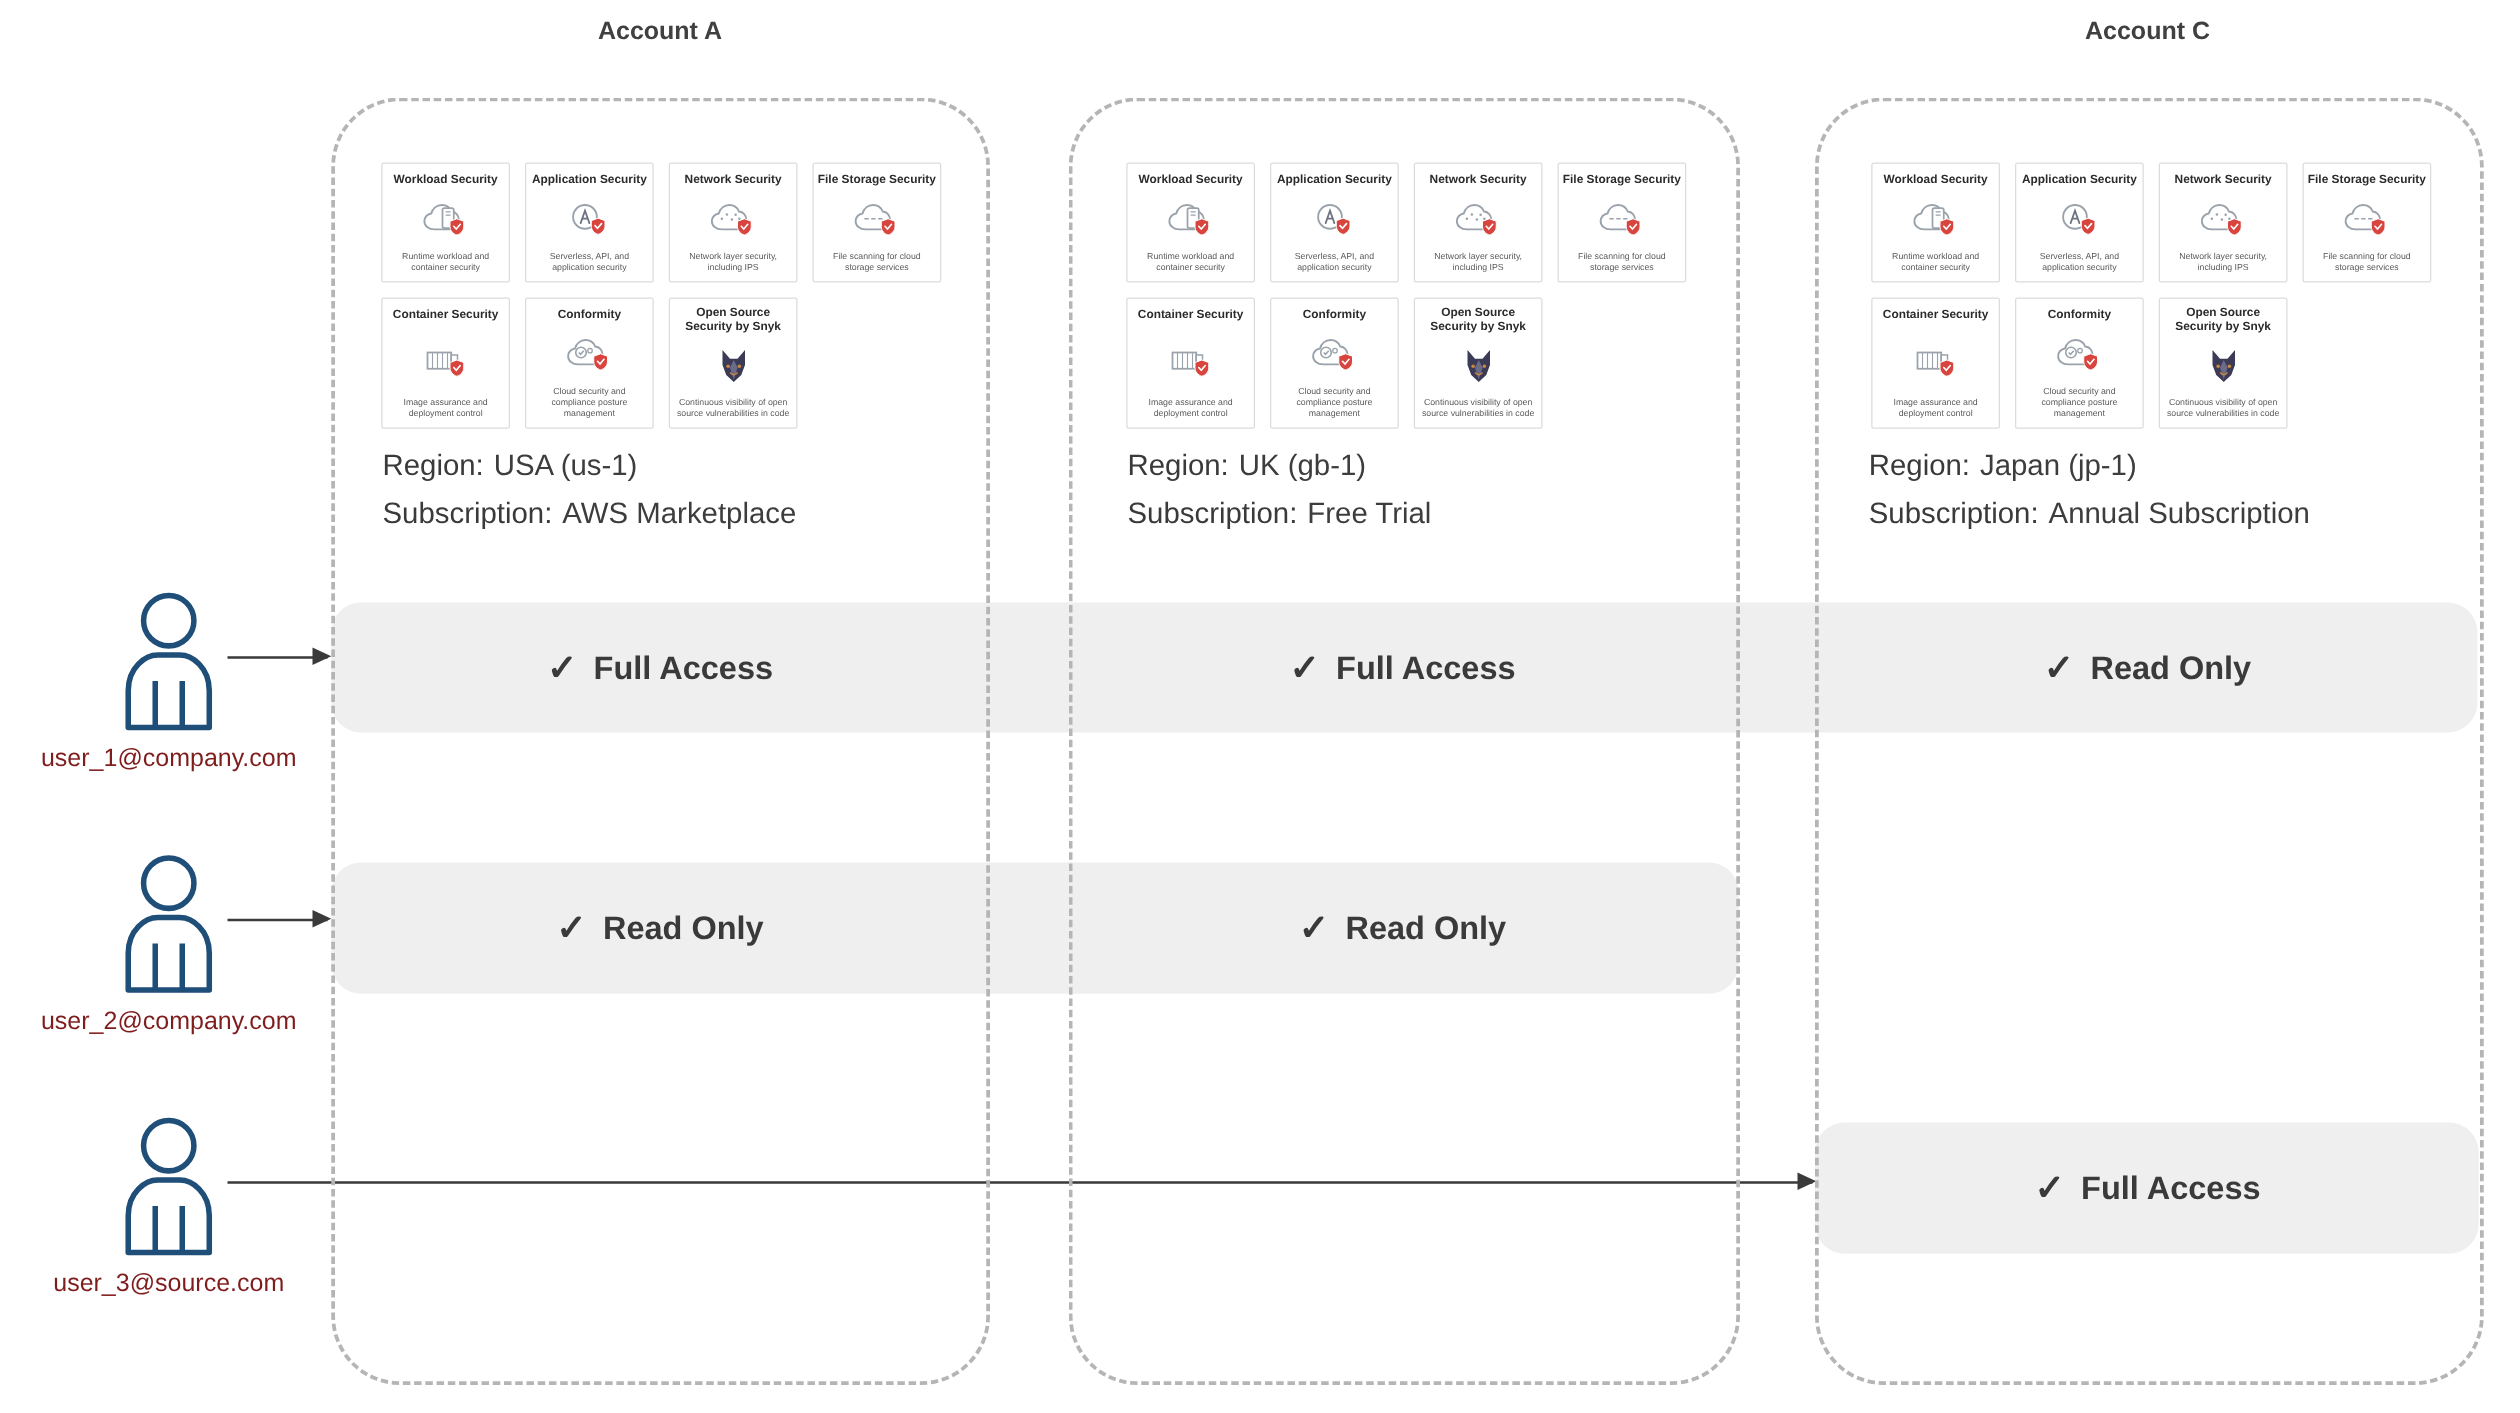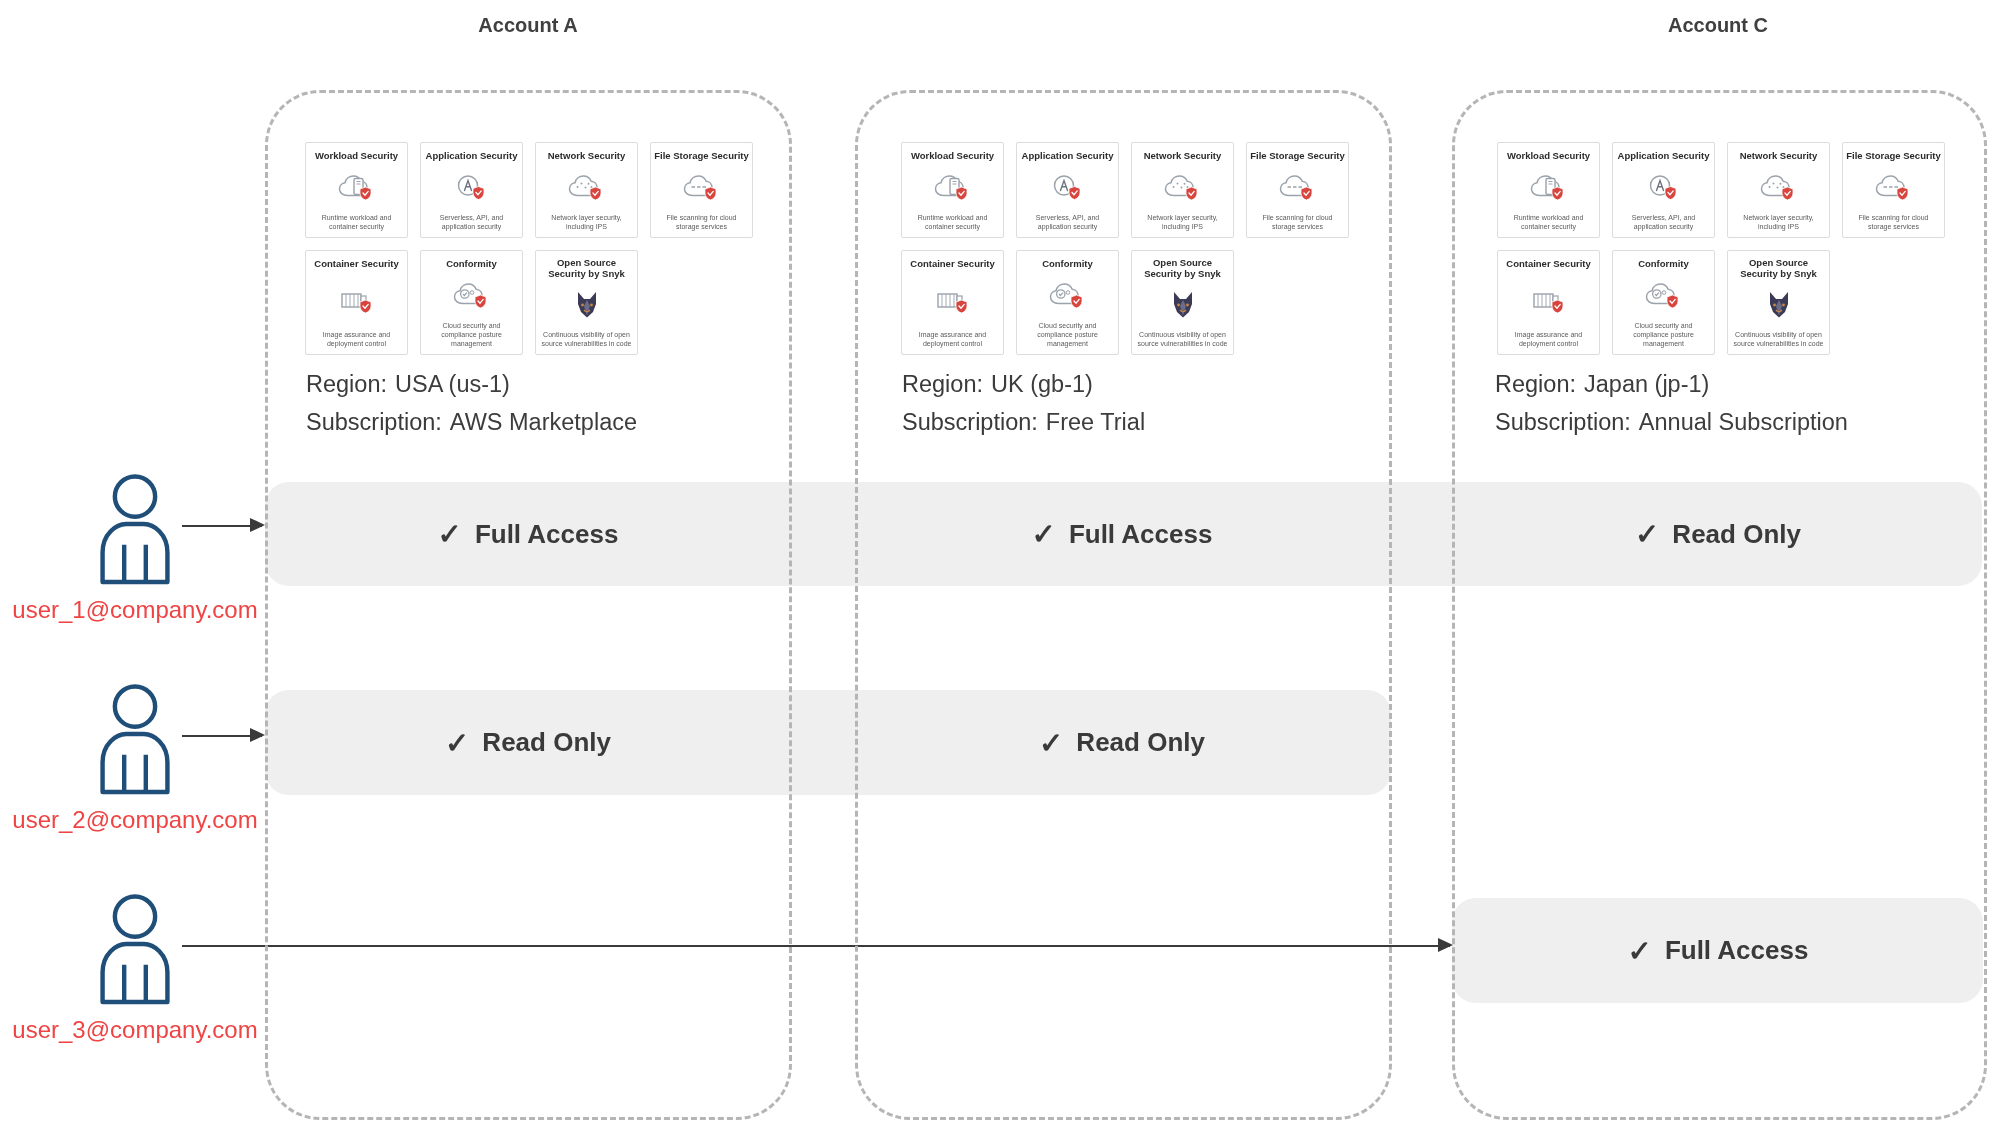--- a/index.html
+++ b/index.html
@@ -1,20 +1,20 @@
 <!DOCTYPE html>
 <html><head>
 <meta charset="utf-8">
 <style>
   html,body{margin:0;padding:0;background:#fff;}
   #canvas{position:relative;width:2016px;height:1130px;background:#fff;overflow:hidden;
           font-family:"Liberation Sans",sans-serif;color:#3d3d3d;}
 
   
-  .account{position:absolute;top:90px;height:1030px;box-sizing:border-box;
+  .account{position:absolute;top:78px;height:1030px;box-sizing:border-box;
            border:3.5px dashed #b5b5b5;border-radius:55px;background:transparent;z-index:3;padding-left:20px;}
   .acct-title{position:absolute;top:14px;margin:0;width:300px;text-align:center;
               font-size:20px;font-weight:700;color:#404040;z-index:4;}
 
   
   .cards{position:absolute;left:37px;top:49px;display:grid;
          grid-template-columns:repeat(4,103px);grid-template-rows:96px 105px;gap:12px;}
   .card{box-sizing:border-box;background:#fff;border:1px solid #dcdcdc;border-radius:2px;
         display:flex;flex-direction:column;align-items:center;justify-content:space-between;
         padding:7px 3px 6px 3px;}
@@ -32,21 +32,21 @@
   .band{position:absolute;background:#efefef;border-radius:24px;z-index:1;}
   .cell{position:absolute;top:0;width:320px;height:100%;display:flex;align-items:center;
         justify-content:center;gap:13px;}
   .cell .check{font-size:29px;font-weight:700;color:#3a3a3a;}
   .cell .lvl{font-size:26px;font-weight:700;color:#3a3a3a;}
 
   
   .user{position:absolute;left:0;width:270px;display:flex;flex-direction:column;
         align-items:center;z-index:2;}
   .person{width:80px;height:113px;}
-  .email{margin-top:11px;font-size:24px;color:#ef4444;}
+  .email{margin-top:11px;font-size:20px;color:#7f1d1d;}
 
   
   .arrow{position:absolute;height:0;border-top:2.5px solid #3a3a3a;z-index:2;}
   .arrow::after{content:"";position:absolute;right:-3px;top:-8.75px;width:0;height:0;
         border-left:15px solid #3a3a3a;border-top:7.5px solid transparent;
         border-bottom:7.5px solid transparent;}
 
   .cl{fill:#fff;stroke:#9aa2ab;stroke-width:1.5px;}
   #icon-defs{position:absolute;width:0;height:0;overflow:hidden;}
 </style>
@@ -157,21 +157,21 @@
   <div class="user" style="top:682px">
     <svg class="person" viewBox="0 0 80 115">
         <use href="#sym-person"></use>
       </svg>
     <div class="email">user_2@company.com</div>
   </div>
   <div class="user" style="top:892px">
     <svg class="person" viewBox="0 0 80 115">
         <use href="#sym-person"></use>
       </svg>
-    <div class="email">user_3@company.com</div>
+    <div class="email">user_3@source.com</div>
   </div>
 
   <div class="arrow" style="left:182px;top:525px;width:80px"></div>
   <div class="arrow" style="left:182px;top:735px;width:80px"></div>
   <div class="arrow" style="left:182px;top:945px;width:1268px"></div>
 
   <h2 class="acct-title" style="left:378px">Account A</h2>
   <h2 class="acct-title" style="left:1568px">Account C</h2>
 
   <section class="account" style="left:265px;width:527px">

